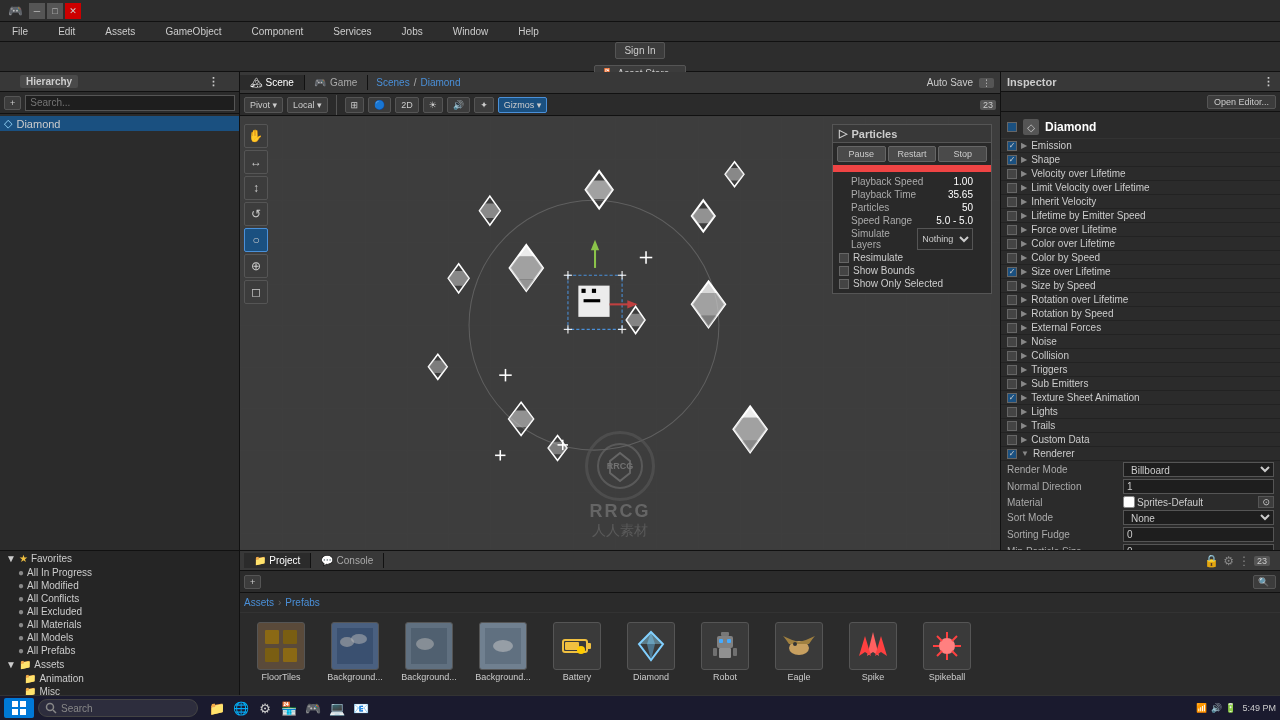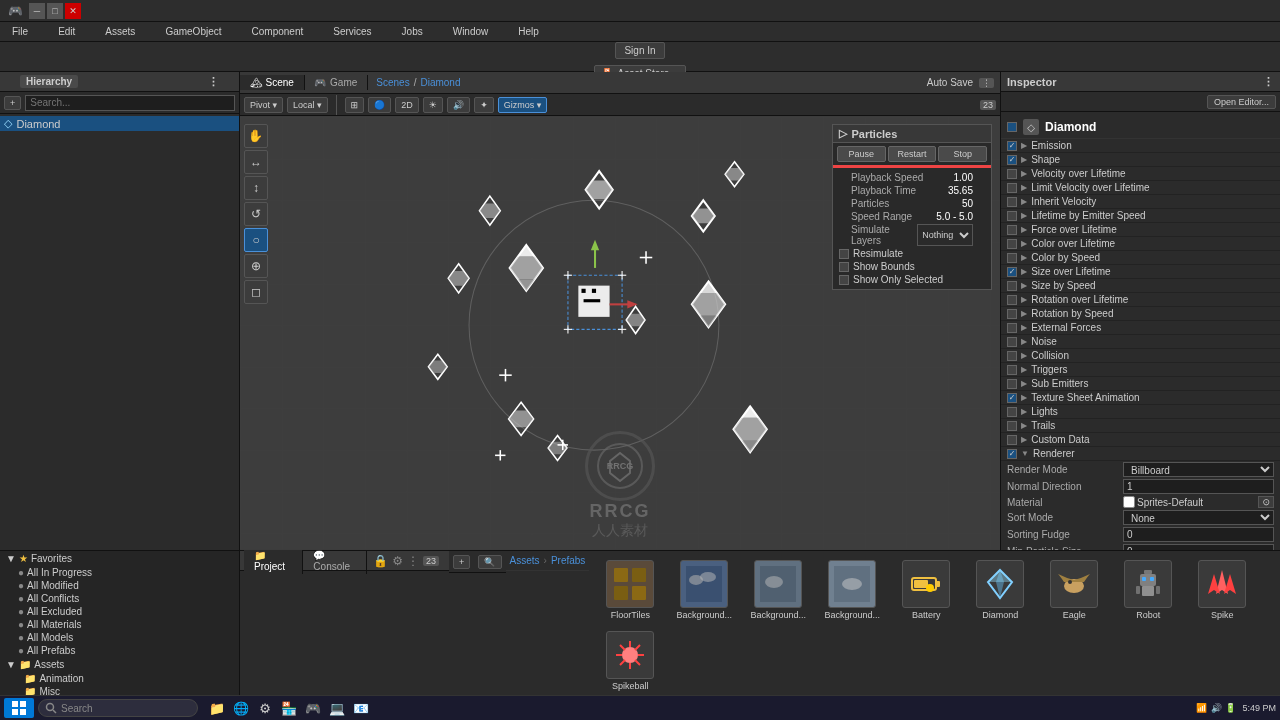--- a/index.html
+++ b/index.html
@@ -193,21 +193,21 @@
       padding: 2px 6px;
       font-size: 11px;
       font-weight: bold;
       border-bottom: 1px solid #555;
       display: flex; align-items: center; gap: 4px;
     }
     .particles-controls {
       display: flex;
       padding: 3px 4px;
       gap: 2px;
-      border-bottom: 3px solid #ef4444;
+      border-bottom: 7px solid #ef4444;
     }
     .p-btn {
       flex: 1; background: #4a4a4a; border: 1px solid #666; color: #ccc;
       padding: 2px 3px; font-size: 9px; cursor: pointer; border-radius: 2px;
     }
     .particles-data { padding: 3px 6px; }
     .p-row { display: flex; justify-content: space-between; padding: 1px 12px; }
     .p-label { color: #aaa; }
     .p-value { color: #fff; }
     .p-checkbox-row { display: flex; align-items: center; gap: 4px; padding: 1px 0; cursor: pointer; }
@@ -957,21 +957,21 @@
       <span>📁</span>
       <span>Misc_</span>
     </div>
     <div class="tree-item selected" style="padding-left:24px;">
       <span>📁</span>
       <span>Prefabs</span>
     </div>
 
   </div>
 
-  <div style="flex:1; display:flex; flex-direction:row;">
+  <div style="flex:1; display:flex; flex-direction:column;">
 
     <div class="bottom-tabs">
       <div class="bottom-tab active">📁 Project</div>
       <div class="bottom-tab">💬 Console</div>
       <div style="margin-left:auto; display:flex; align-items:center; gap:4px; padding:0 6px;">
         <button style="background:none; border:none; color:#888; cursor:pointer; font-size:12px;">🔒</button>
         <button style="background:none; border:none; color:#888; cursor:pointer; font-size:12px;">⚙</button>
         <button style="background:none; border:none; color:#888; cursor:pointer; font-size:12px;">⋮</button>
         <span class="counter-badge">23</span>
       </div>
@@ -1042,44 +1042,44 @@
       </div>
       <div class="asset-item">
         <div class="asset-icon" style="background:#3a3a3a;">
           <svg width="36" height="36" viewBox="0 0 36 36">
             <path d="M18,4 L30,16 L18,32 L6,16 Z" fill="none" stroke="#80cfff" stroke-width="2"></path>
             <path d="M18,4 L22,16 L18,32 L14,16 Z" fill="#60afdf" opacity="0.5"></path>
             <path d="M6,16 L18,4 L30,16" fill="#90dfff" opacity="0.4"></path>
           </svg>
         </div>
         <span class="asset-name">Diamond</span>
-      </div>
-      <div class="asset-item">
-        <div class="asset-icon" style="background:#3a3a3a;">
-          <svg width="36" height="36" viewBox="0 0 36 36">
-            <ellipse cx="18" cy="20" rx="10" ry="7" fill="#c8a060"></ellipse>
-            <path d="M8,16 Q4,10 2,8 Q10,12 18,14 Q26,12 34,8 Q32,10 28,16" fill="#a08040"></path>
-            <circle cx="14" cy="16" r="2" fill="#333"></circle>
-          </svg>
-        </div>
-        <span class="asset-name">Eagle</span>
       </div>
       <div class="asset-item">
         <div class="asset-icon" style="background:#3a3a3a;">
           <svg width="36" height="36" viewBox="0 0 36 36">
             <rect x="10" y="8" width="16" height="12" fill="#808080" rx="2"></rect>
             <rect x="12" y="20" width="12" height="10" fill="#909090" rx="1"></rect>
             <rect x="12" y="11" width="4" height="4" fill="#4af" rx="1"></rect>
             <rect x="20" y="11" width="4" height="4" fill="#4af" rx="1"></rect>
             <rect x="6" y="20" width="4" height="8" fill="#707070" rx="1"></rect>
             <rect x="26" y="20" width="4" height="8" fill="#707070" rx="1"></rect>
             <rect x="14" y="4" width="8" height="4" fill="#777" rx="1"></rect>
           </svg>
         </div>
         <span class="asset-name">Robot</span>
+      </div>
+      <div class="asset-item">
+        <div class="asset-icon" style="background:#3a3a3a;">
+          <svg width="36" height="36" viewBox="0 0 36 36">
+            <ellipse cx="18" cy="20" rx="10" ry="7" fill="#c8a060"></ellipse>
+            <path d="M8,16 Q4,10 2,8 Q10,12 18,14 Q26,12 34,8 Q32,10 28,16" fill="#a08040"></path>
+            <circle cx="14" cy="16" r="2" fill="#333"></circle>
+          </svg>
+        </div>
+        <span class="asset-name">Eagle</span>
       </div>
       <div class="asset-item">
         <div class="asset-icon" style="background:#3a3a3a;">
           <svg width="36" height="36" viewBox="0 0 36 36">
             <polygon points="18,4 24,28 18,24 12,28" fill="#ff6060"></polygon>
             <polygon points="10,8 16,28 10,24 4,28" fill="#ff4040"></polygon>
             <polygon points="26,8 32,28 26,24 20,28" fill="#ff4040"></polygon>
           </svg>
         </div>
         <span class="asset-name">Spike</span>

